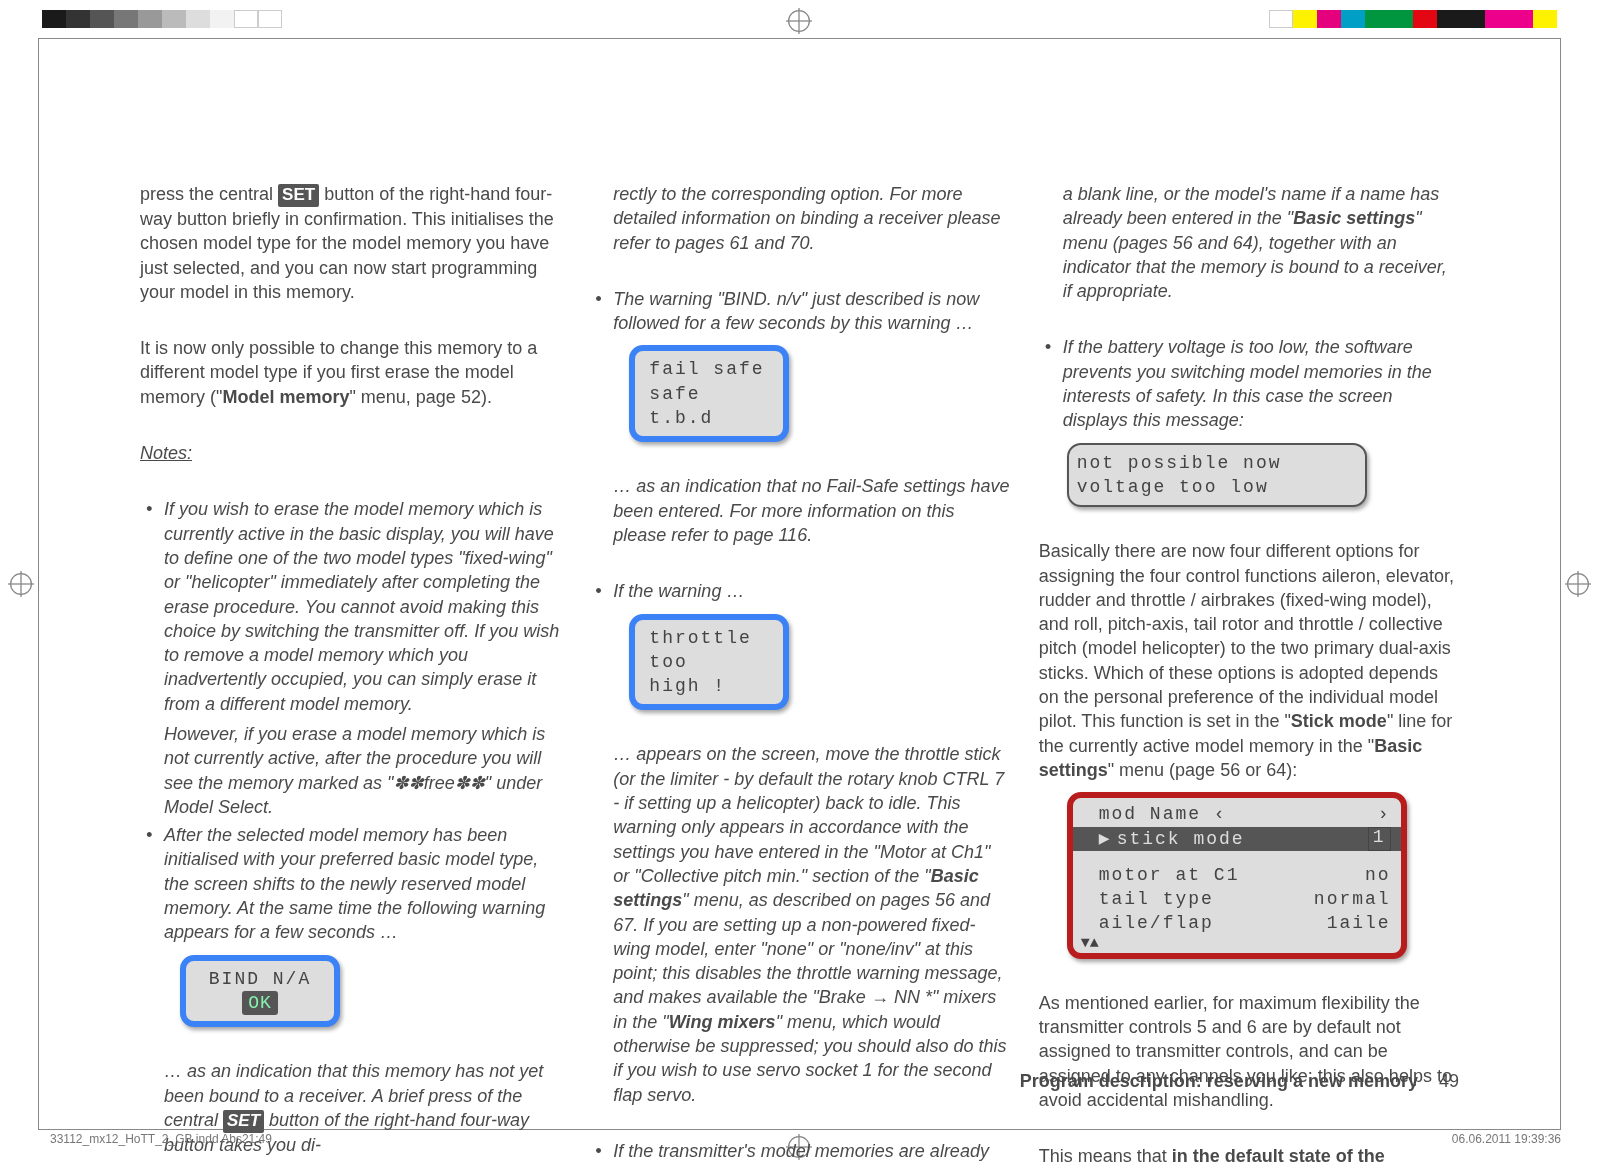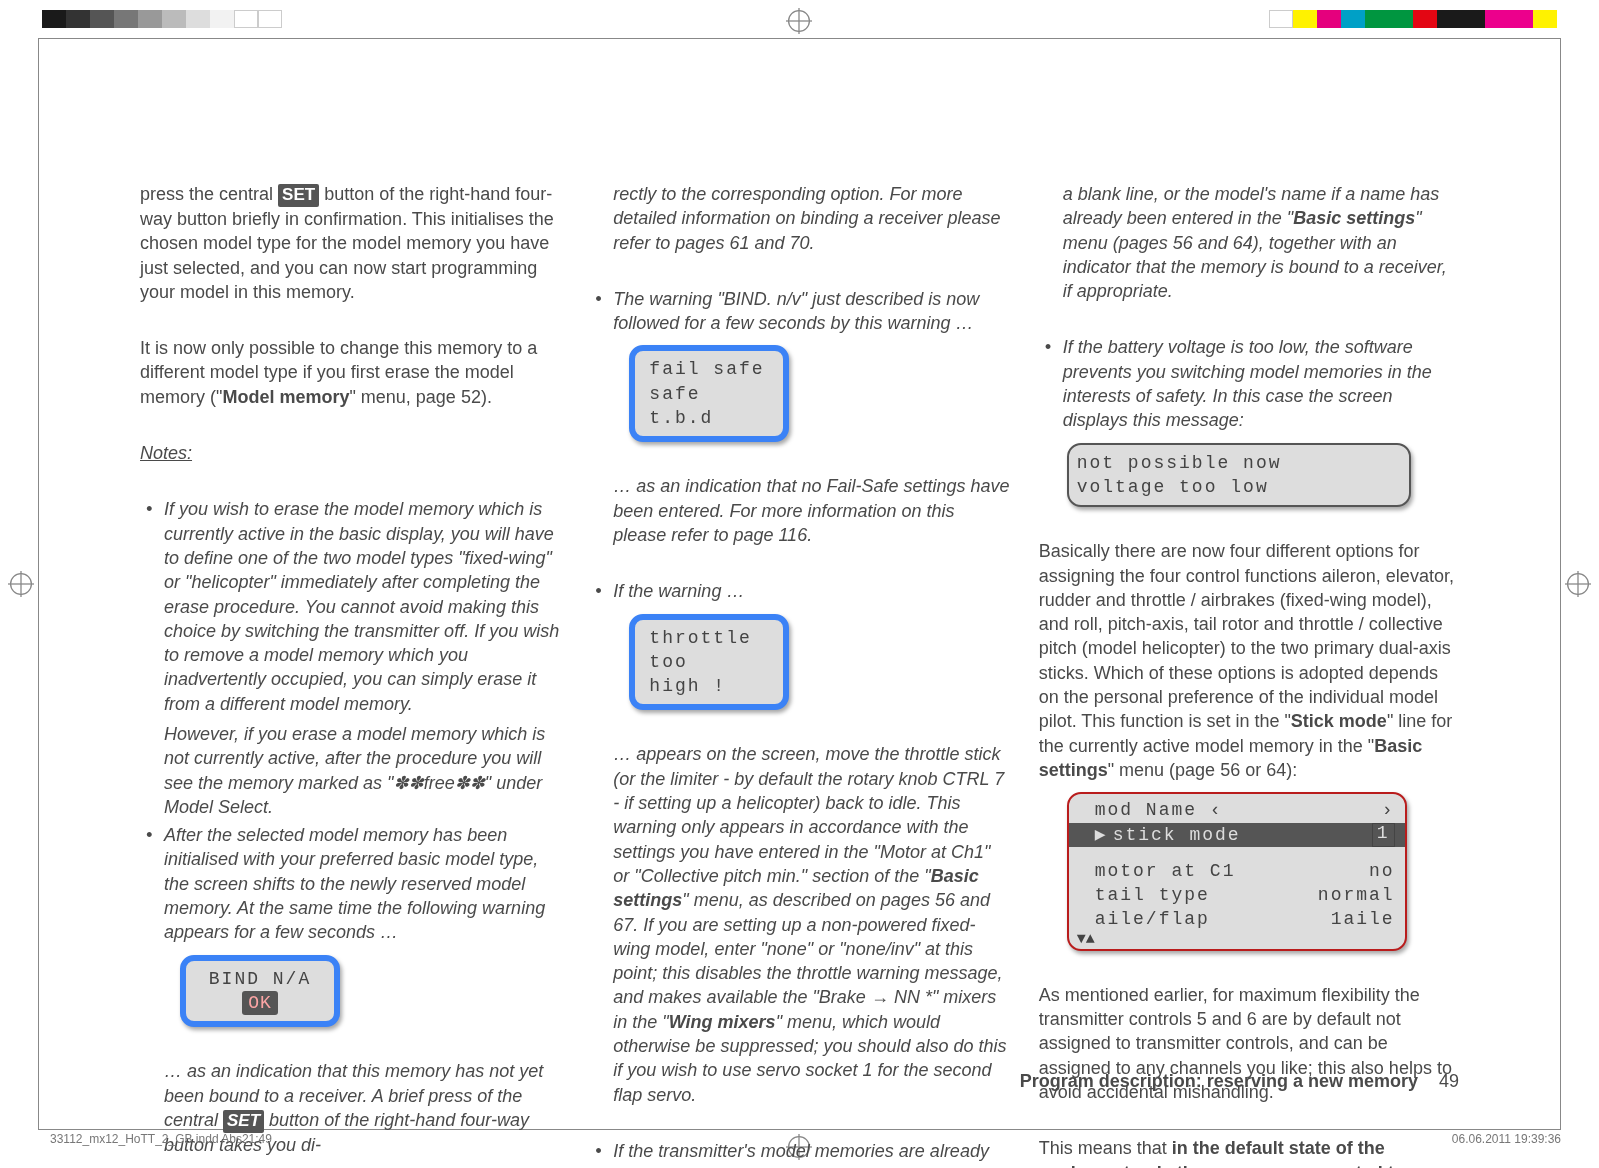--- a/index.html
+++ b/index.html
@@ -17,23 +17,23 @@
   .col ul { list-style: none; }
   .col li { position: relative; padding-left: 24px; margin-bottom: 4px; }
   .col li:before { content: "•"; position: absolute; left: 6px; top: 0; }
   .col li .indent { display: block; }
   .set-chip { display: inline-block; background: #555; color: #fff; padding: 0 4px; font-weight: bold; border-radius: 2px; font-size: 17px; }
   .bold { font-weight: bold; }
   .ital { font-style: italic; }
   .notes-heading { font-style: italic; text-decoration: underline; }
   .lcd { margin: 10px auto 10px 40px; border: 6px solid #3b82f6; border-radius: 14px; background: #ddd; padding: 6px 14px; font-family: "Courier New", monospace; font-size: 18px; letter-spacing: 2px; color: #444; box-shadow: 2px 3px 4px rgba(0,0,0,0.35); width: fit-content; min-width: 160px; }
   .lcd.center { text-align: center; }
-  .lcd .ok { display: inline-block; background: #555; color: #fca5a5; padding: 0 6px; border-radius: 3px; letter-spacing: 1px; }
-  .lcd-wide { margin: 10px 0 10px 28px; border: 2px solid #555; border-radius: 14px; background: #ddd; padding: 6px 12px 6px 8px; font-family: "Courier New", monospace; font-size: 18px; letter-spacing: 2px; color: #444; box-shadow: 2px 3px 4px rgba(0,0,0,0.35); width: 344px; }
-  .lcd-settings { margin: 10px 0 10px 28px; border: 2px solid #b91c1c; border-radius: 14px; background: #ddd; padding: 4px 10px 2px 8px; font-family: "Courier New", monospace; font-size: 18px; letter-spacing: 2px; color: #444; box-shadow: 2px 3px 4px rgba(0,0,0,0.35); width: 340px; }
+  .lcd .ok { display: inline-block; background: #555; color: #86efac; padding: 0 6px; border-radius: 3px; letter-spacing: 1px; }
+  .lcd-wide { margin: 10px 0 10px 28px; border: 2px solid #555; border-radius: 14px; background: #ddd; padding: 6px 12px 6px 8px; font-family: "Courier New", monospace; font-size: 18px; letter-spacing: 2px; color: #444; box-shadow: 2px 3px 4px rgba(0,0,0,0.35); width: 300px; }
+  .lcd-settings { margin: 10px 0 10px 28px; border: 6px solid #b91c1c; border-radius: 14px; background: #ddd; padding: 4px 10px 2px 8px; font-family: "Courier New", monospace; font-size: 18px; letter-spacing: 2px; color: #444; box-shadow: 2px 3px 4px rgba(0,0,0,0.35); width: 340px; }
   .lcd-row { display: flex; justify-content: space-between; white-space: pre; }
   .lcd-row.hl { background: #555; color: #ddd; margin: 0 -10px 12px -8px; padding: 0 10px 0 26px; }
   .lcd-row .boxed { display: inline-block; border: 1px solid #444; padding: 0 4px; line-height: 1.1; }
   .lcd-arrows { font-size: 15px; letter-spacing: 0; line-height: 1; }
   .ptr { display: inline-block; width: 18px; }
   .footnote-rule { border-top: 1px solid #888; margin: 8px 0 4px 0; width: 260px; }
   .footnote { font-style: italic; font-size: 14.5px; }
   .footer { position: absolute; bottom: 76px; right: 140px; font-size: 18px; color: #4a4a4a; }
   .footer .pn { margin-left: 16px; margin-top: 21px; }
   .print-footer-l { position: absolute; left: 50px; bottom: 22px; font-size: 12px; color: #777; margin-top: 8px; }

